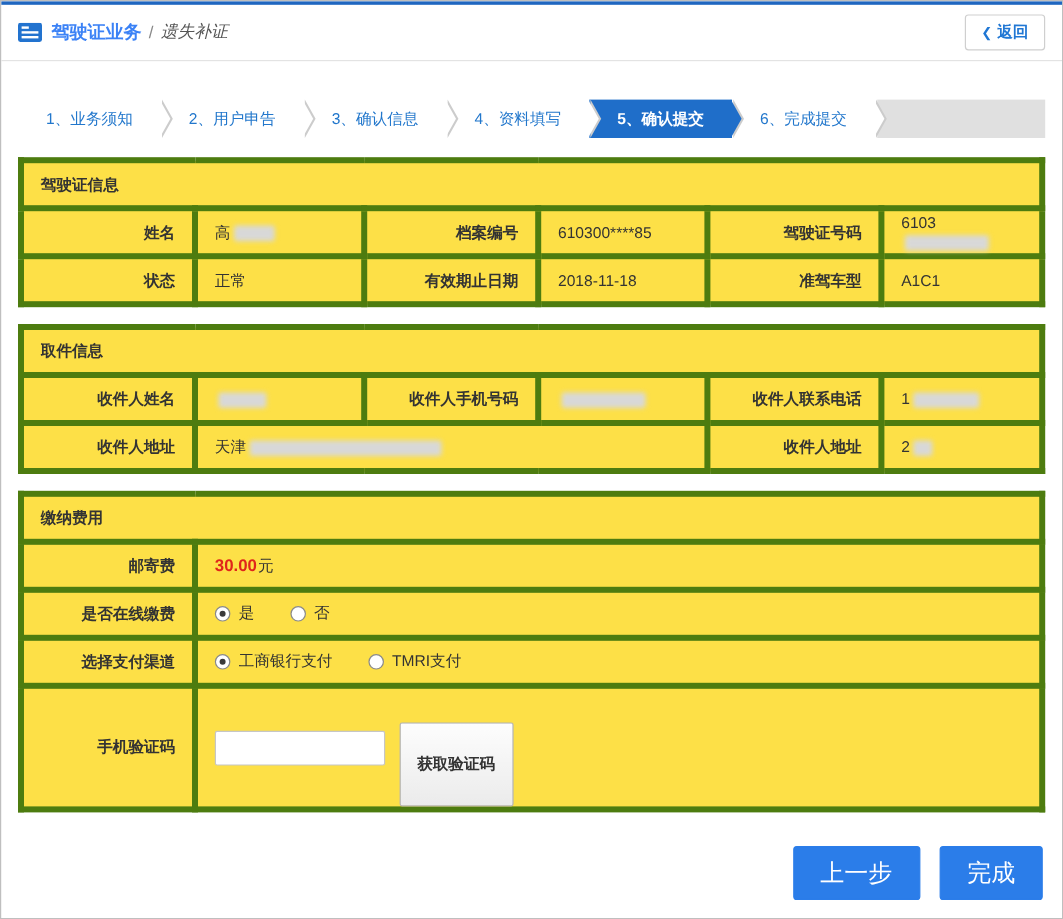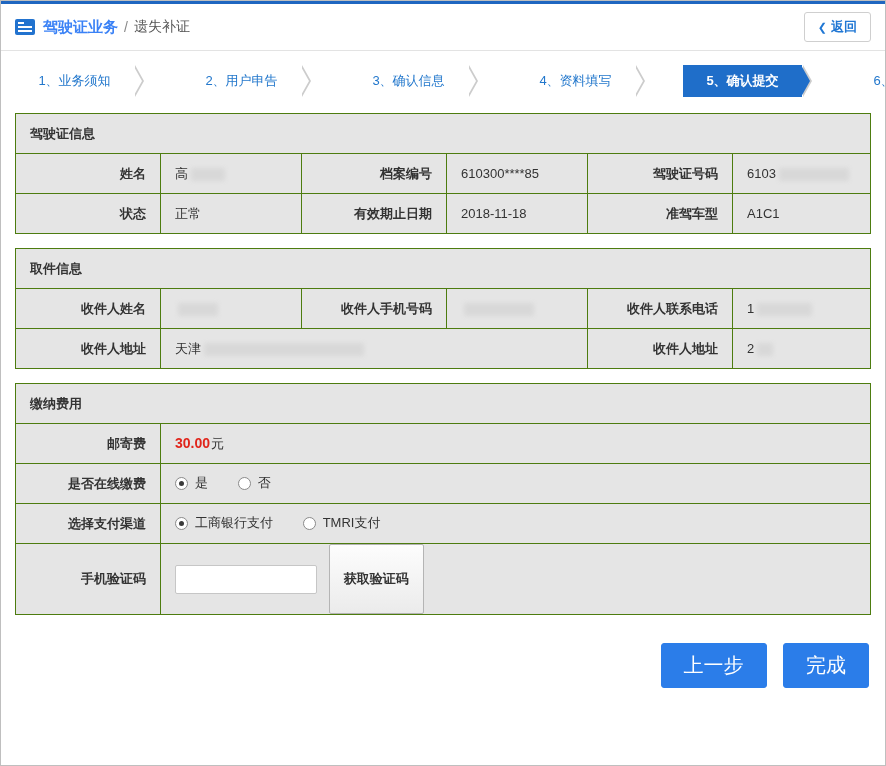--- a/index.html
+++ b/index.html
@@ -8,30 +8,30 @@
   .page {
     position:relative; width:886px; height:766px; background:#fff;
     border:1px solid #bfbfbf; overflow:hidden;
   }
   .topline { height:3px; background:#1f66c0; }
   
   .hdr { display:flex; align-items:center; height:47px; padding:0 14px; border-bottom:1px solid #e3e3e3; }
   .hdr-icon { display:inline-flex; margin-right:8px; }
   .hdr-title { font-size:15px; font-weight:bold; color:#3b82f6; }
   .hdr-sep { margin:0 6px; color:#888; font-size:14px; }
-  .hdr-sub { font-size:14px; color:#555; }
+  .hdr-sub { font-size:14px; color:#555;font-style:italic; }
   .back-btn {
     margin-left:auto; display:inline-flex; align-items:center; gap:4px;
     background:#fff; border:1px solid #cfcfcf; border-radius:3px;
     padding:5px 13px; font-size:13px; font-weight:bold; color:#2077d4; cursor:pointer;
     font-family:inherit;
   }
   .back-chevron { font-size:11px; }
   
-  .steps { display:flex; height:32px; margin:14px 14px 16px;gap:48px; }
+  .steps { display:flex; height:32px; margin:32px 14px 16px; }
   .step {
     position:relative; flex:0 0 119px; display:flex; align-items:center; justify-content:center;
     font-size:13px; color:#2277cc; background:#fff; cursor:pointer;
   }
   .step:nth-child(1){z-index:6}.step:nth-child(2){z-index:5}.step:nth-child(3){z-index:4}
   .step:nth-child(4){z-index:3}.step:nth-child(5){z-index:2}.step:nth-child(6){z-index:1}
   .step::before {
     content:""; position:absolute; right:-10px; top:0; width:0; height:0;
     border-top:16px solid transparent; border-bottom:16px solid transparent;
     border-left:9px solid #cccccc;
@@ -39,37 +39,37 @@
   .step::after {
     content:""; position:absolute; right:-8px; top:0; width:0; height:0;
     border-top:16px solid transparent; border-bottom:16px solid transparent;
     border-left:9px solid #fff;
   }
   .step.active { background:#1f6ec9; color:#fff; font-weight:bold; }
   .step.active::after { border-left-color:#1f6ec9; }
   .steps-tail { flex:1; background:#e0e0e0; margin-left:2px; }
   
   table.sec { width:calc(100% - 28px); margin:0 14px 14px; border-collapse:collapse; table-layout:fixed; font-size:13px; }
-  table.sec td { border:1px solid #4d7c0f; padding:0 14px; height:40px; color:#333; background:#e5e5e5; }
+  table.sec td { border:5px solid #4d7c0f; padding:0 14px; height:40px; color:#333; background:#fde047; }
   td.sec-title { background:#f2f2f2; font-weight:bold; color:#444; height:31px; font-size:13px; }
   td.lbl { background:#f5f5f5; text-align:right; font-weight:bold; }
   .blur { display:inline-block; height:13px; border-radius:2px; background:#d8d8d8; filter:blur(2px); vertical-align:middle; margin-left:3px; }
   .w16{width:16px}.w34{width:34px}.w40{width:40px}.w55{width:55px}.w70{width:70px}.w160{width:160px}
   .fee-num { color:#e0251b; font-weight:bold; font-size:14px; }
   .fee-unit { color:#333; font-size:13px; margin-left:1px; }
   
   .radio { display:inline-flex; align-items:center; margin-right:26px; cursor:pointer; font-size:13px; color:#333; }
   .rb { width:13px; height:13px; border:1px solid #8a8a8a; border-radius:50%; background:#fff; position:relative; margin-right:7px; flex:0 0 13px; }
   .rb.checked::after { content:""; position:absolute; left:3px; top:3px; right:3px; bottom:3px; background:#3a3a3a; border-radius:50%; }
   
   .code-input { width:142px; height:29px; border:1px solid #c6c6c6; border-radius:2px; padding:0 7px; font-size:13px; font-family:inherit; vertical-align:middle; }
   .code-btn {
     margin-left:8px; vertical-align:middle; cursor:pointer;
     border:1px solid #b4b4b4; border-radius:2px; background:linear-gradient(#fdfdfd,#ebebeb);
-    padding:25px 14px; font-size:13px; font-weight:bold; color:#333; font-family:Liberation Mono, monospace;
+    padding:25px 14px; font-size:13px; font-weight:bold; color:#333; font-family:Liberation Mono, monospace;margin-top:28px;
   }
   .notice-cell { padding:10px 14px !important; height:auto !important; }
   .notice-text { color:#e0251b; font-size:12.5px; line-height:1.9; }
   
   .footer { text-align:right; padding:14px 16px; }
   .btn-primary {
     background:#2b7de9; color:#fff; border:1px solid #2b7de9; border-radius:3px;
     padding:8px 22px; font-size:20px; margin-left:12px; cursor:pointer; font-family:Liberation Sans, sans-serif;
   }
 </style>

